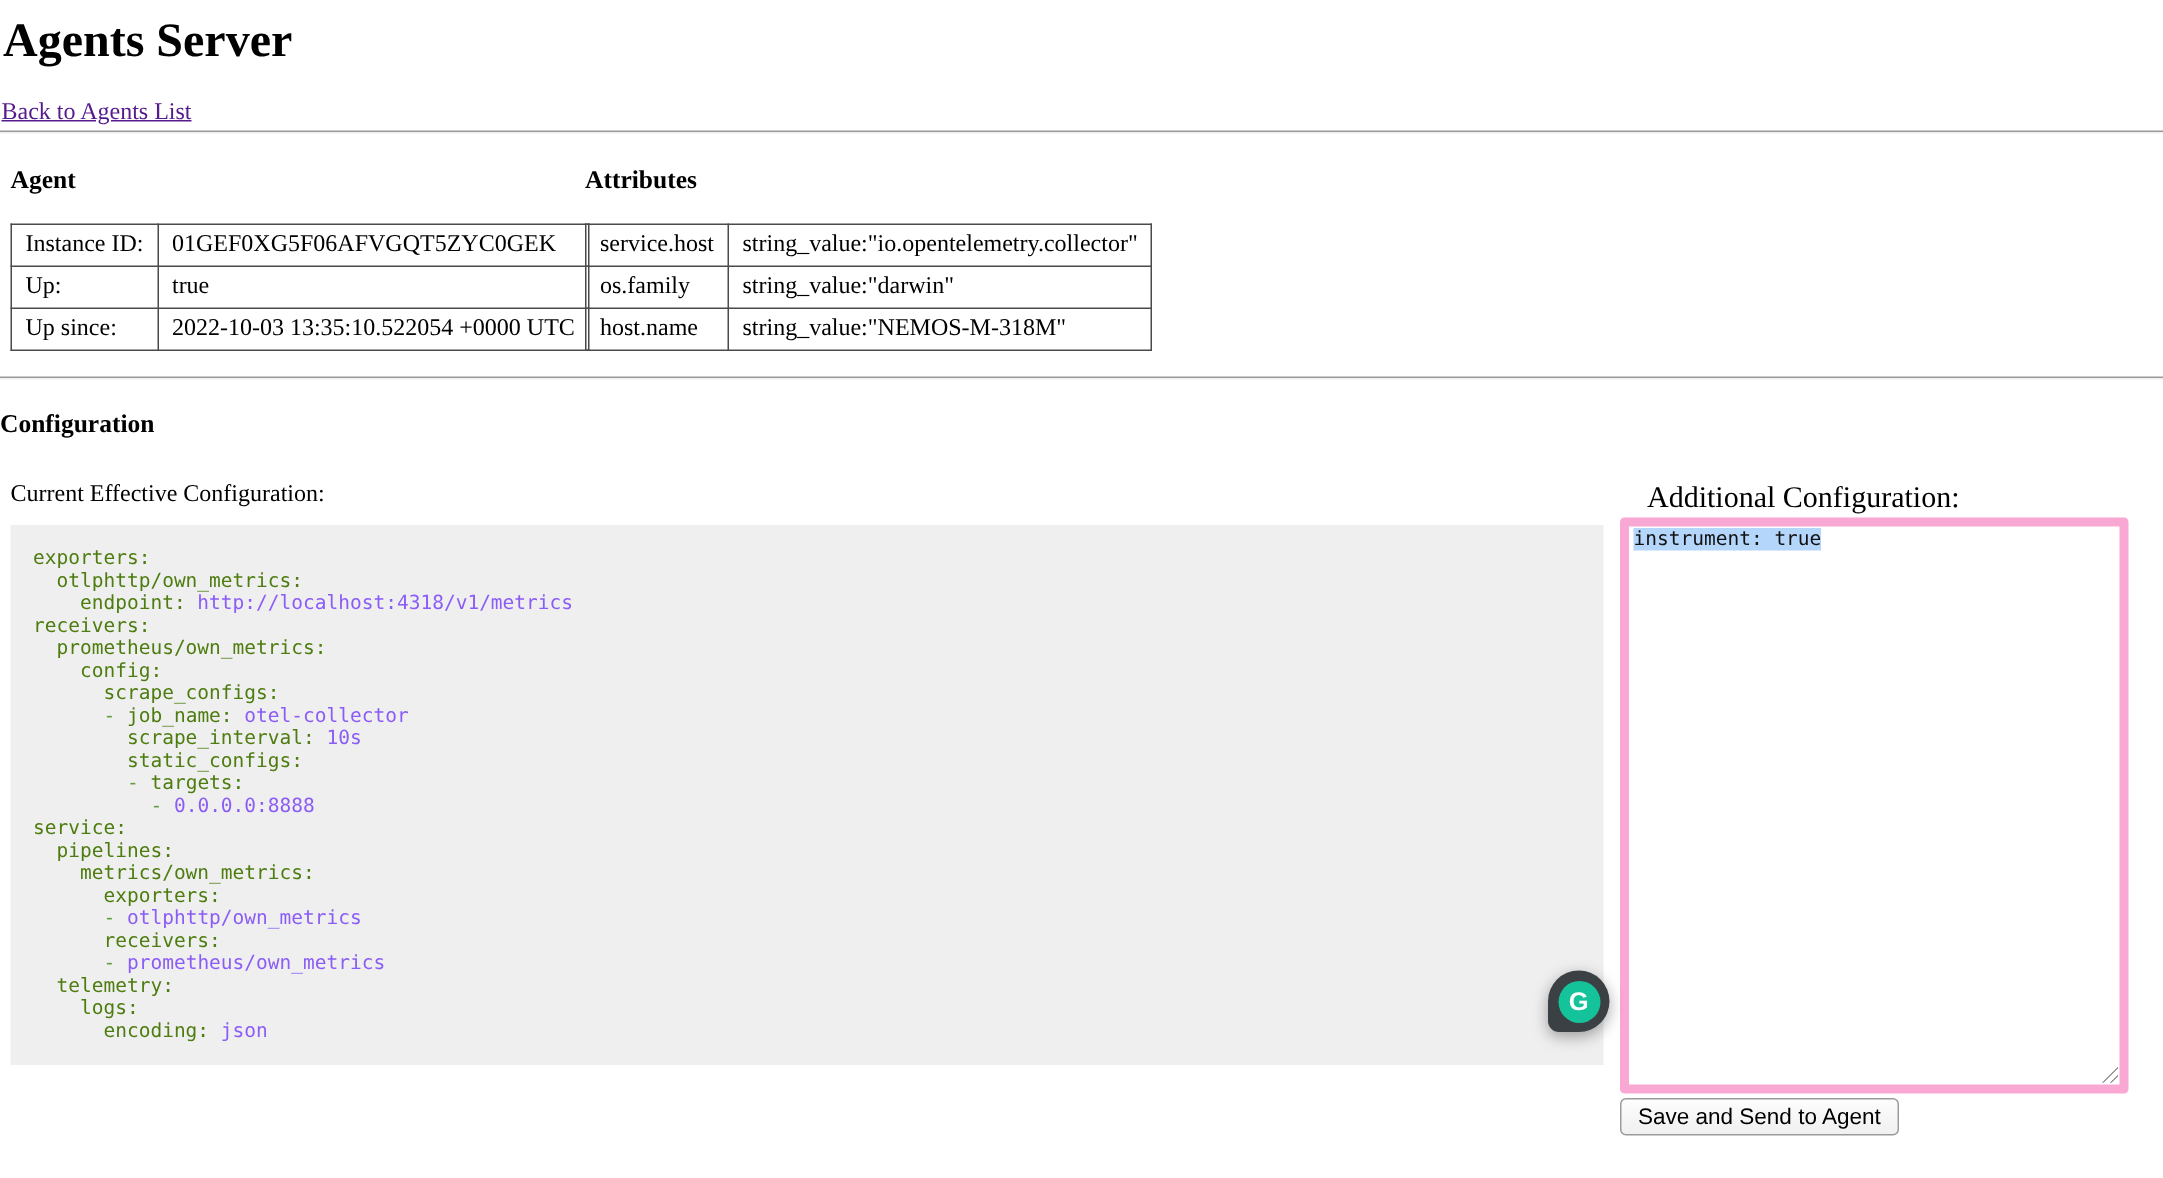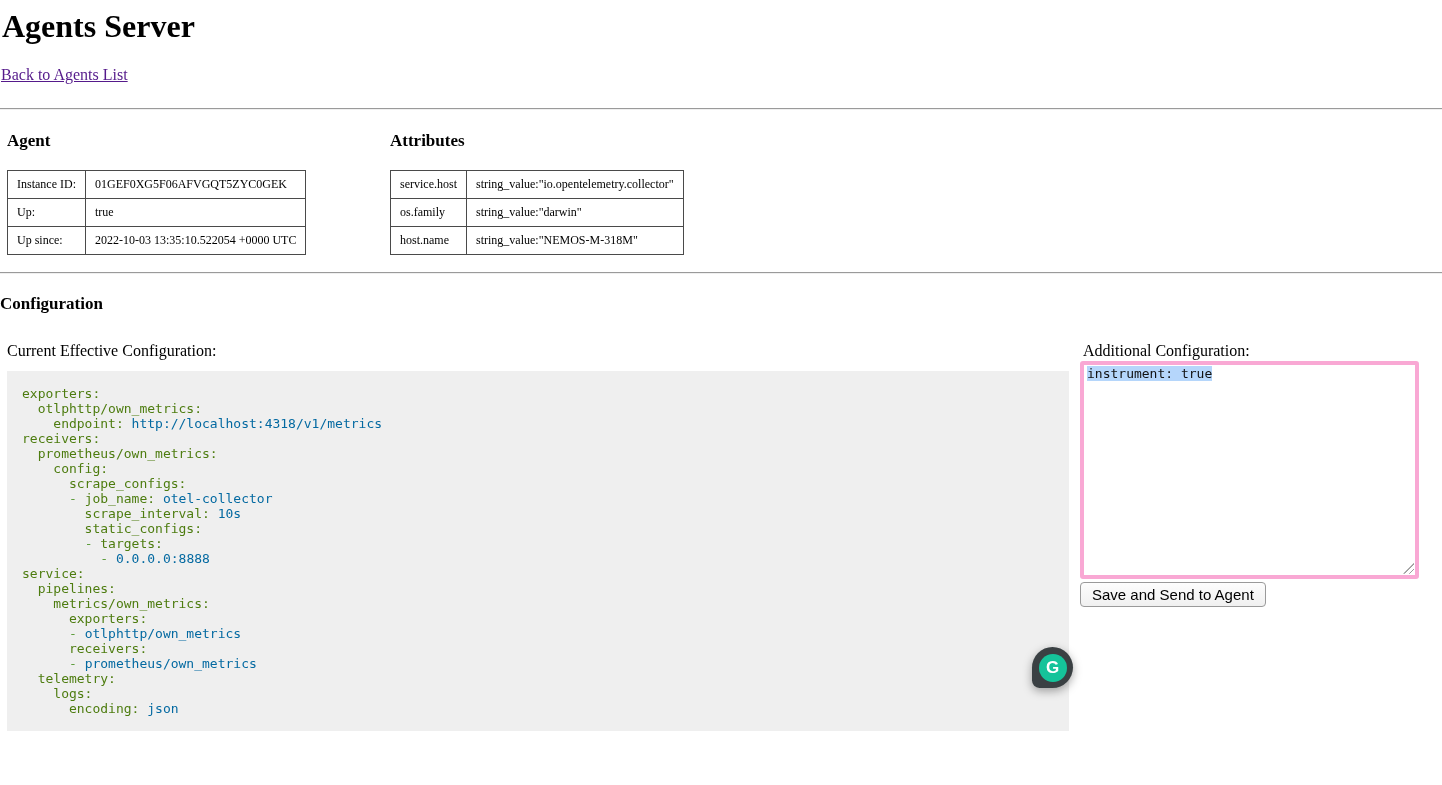--- a/index.html
+++ b/index.html
@@ -3,56 +3,56 @@
 <meta charset="utf-8">
 <style>
   html,body{margin:0;padding:0;}
   body{
     width:1442px;height:785px;position:relative;overflow:hidden;
     background:#ffffff;color:#000;
     font-family:"Liberation Serif","DejaVu Serif",serif;
   }
   h1.page-title{margin:8px 0 0 2px;font-size:32px;line-height:1.15;font-weight:bold;}
   a.back-link{
-    display:inline-block;margin:21px 0 24px 1px;font-size:16px;
+    display:inline-block;margin:21px 0 3px 1px;font-size:16px;
     color:#551a8b;text-decoration:underline;cursor:pointer;
   }
   hr.rule{
     margin:0;border:none;height:0;
     border-top:1px solid #9a9a9a;border-bottom:1px solid #efefef;
   }
   hr.rule2{margin-top:17px;}
   .two-col{display:flex;margin-left:7px;}
   .col-agent{width:383px;flex:0 0 383px;}
   .col-attrs{flex:1 1 auto;}
   h3.section-h{margin:21px 0 19px 0;font-size:17px;font-weight:bold;}
   h3.config-h{margin:20px 0 0 0;font-size:17px;font-weight:bold;}
-  table.kv{border-collapse:collapse;font-size:12px;}
+  table.kv{border-collapse:collapse;font-size:16px;}
   table.kv td{
     border:1px solid #4a4a4a;padding:4px 9px;height:19px;
     white-space:nowrap;vertical-align:middle;
   }
   .config-row{display:flex;margin-top:28px;align-items:flex-start;}
   .eff-col{width:1062px;flex:0 0 1062px;margin-left:7px;}
   .eff-label{font-size:16px;margin:0 0 11px 0;}
   pre.code{
     box-sizing:border-box;width:1062px;height:360px;margin:0;
     background:#efefef;padding:15px;overflow:hidden;
     font-family:"DejaVu Sans Mono","Liberation Mono",monospace;
     font-size:13px;line-height:15px;
   }
   pre.code div{white-space:pre;}
   .tok-p{color:#4d7c0f;}
-  .tok-v{color:#0369a1;}
+  .tok-v{color:#8b5cf6;}
   .tok-d{color:#5f9e3e;}
   .add-col{margin-left:11px;width:341px;flex:0 0 341px;}
-  .add-label{font-size:16px;margin:0 0 1px 3px;}
+  .add-label{font-size:20px;margin:0 0 1px 18px;}
   .textarea{
-    box-sizing:border-box;position:relative;width:339px;height:218px;
-    border:4px solid #f9a8d4;border-radius:3px;background:#fff;
+    box-sizing:border-box;position:relative;width:339px;height:384px;
+    border:6px solid #f9a8d4;border-radius:3px;background:#fff;
     padding:1px 3px;cursor:text;
     font-family:"DejaVu Sans Mono","Liberation Mono",monospace;
     font-size:13px;line-height:16px;color:#111;
   }
   .textarea .selected{background:#b5d6fb;}
   .resize-handle{
     position:absolute;right:1px;bottom:1px;width:11px;height:11px;
     background:repeating-linear-gradient(-45deg,transparent 0 3px,#9a9a9a 3px 4px);
     clip-path:polygon(100% 0,100% 100%,0 100%);
     cursor:nwse-resize;

